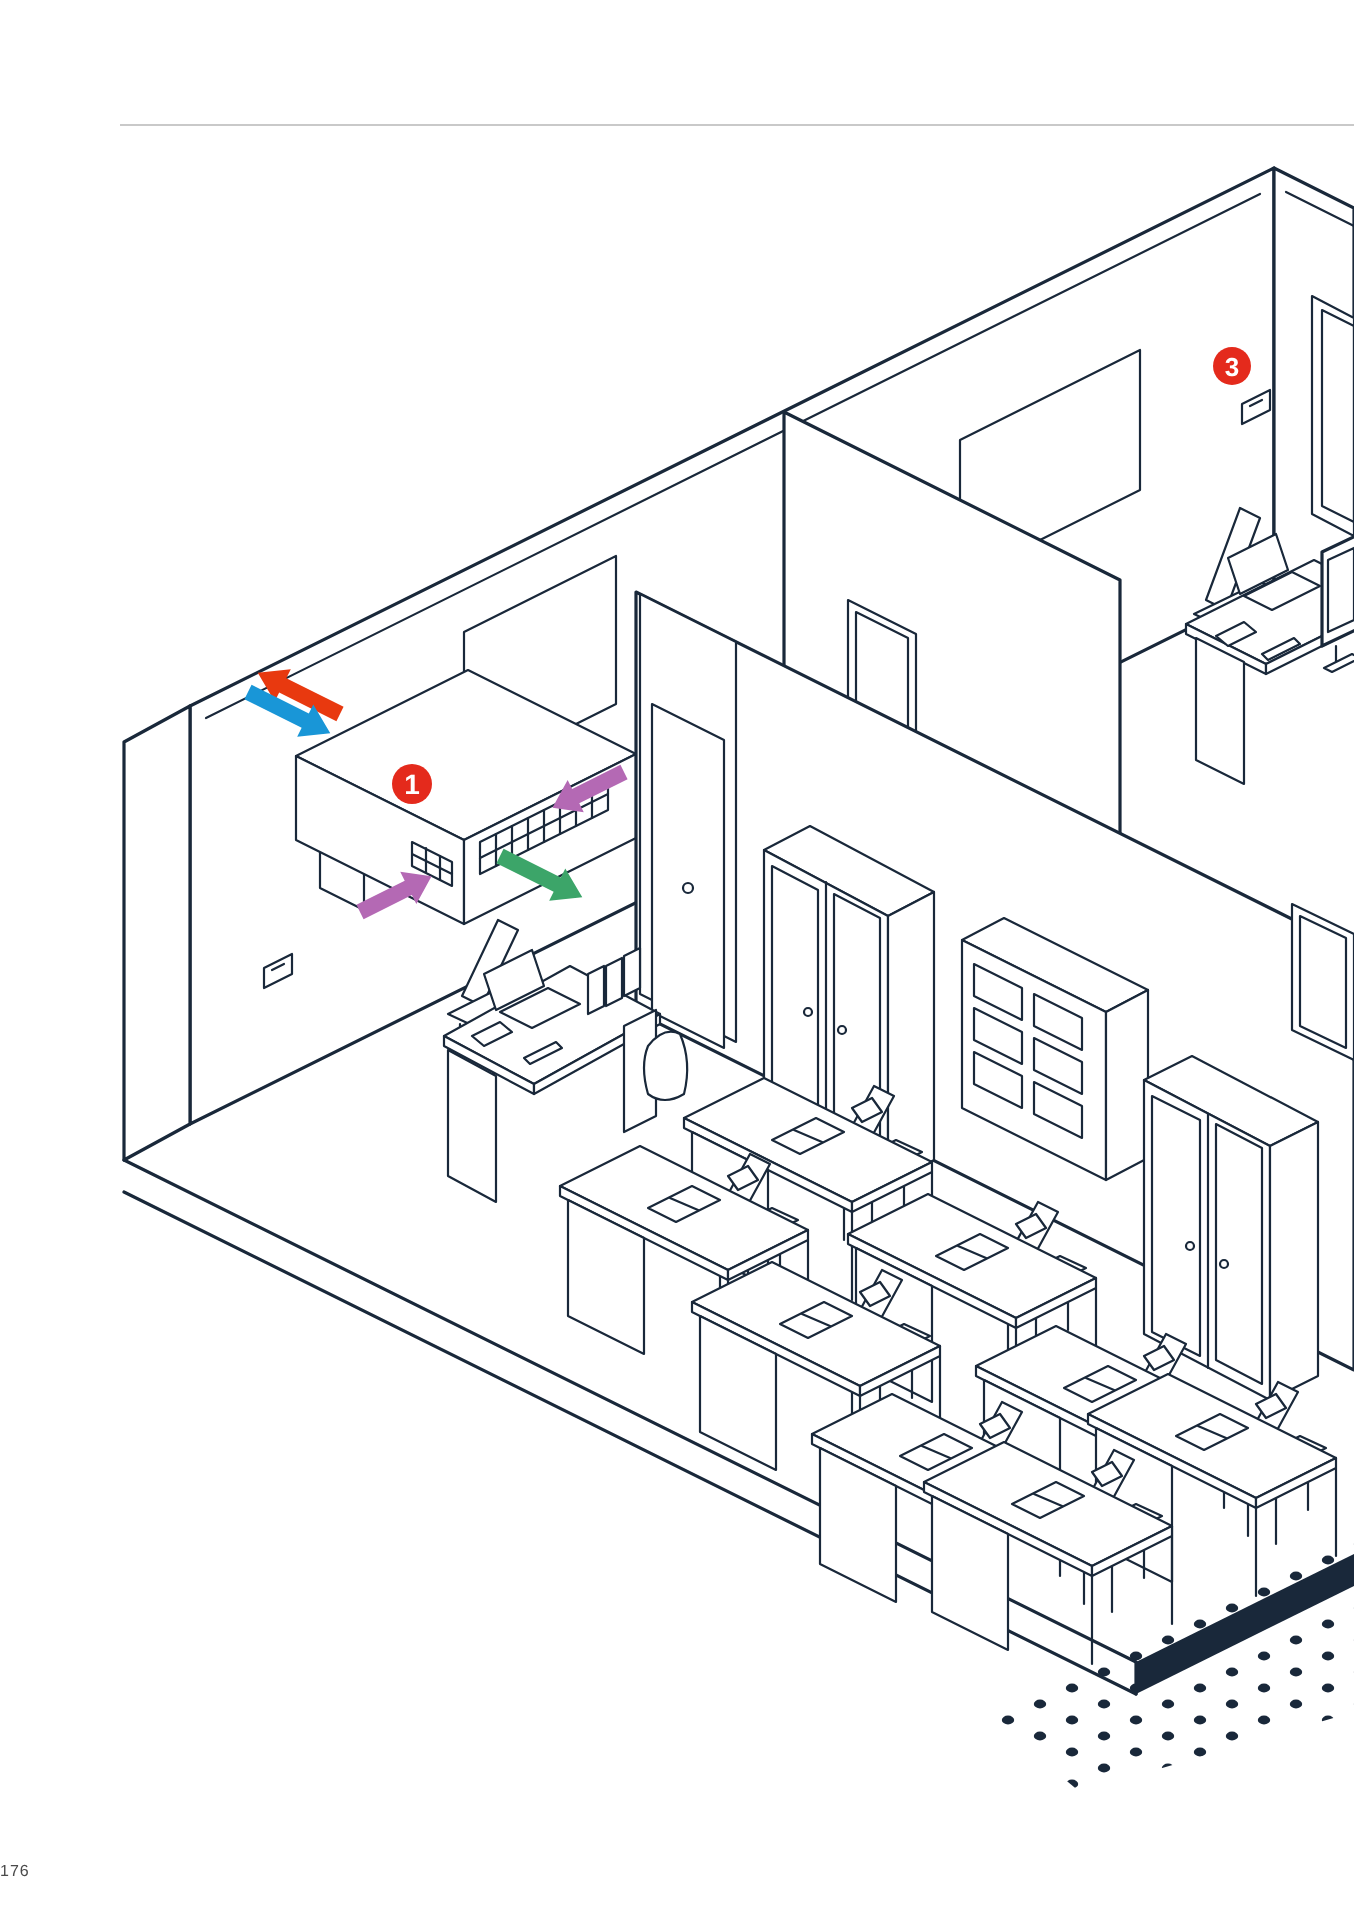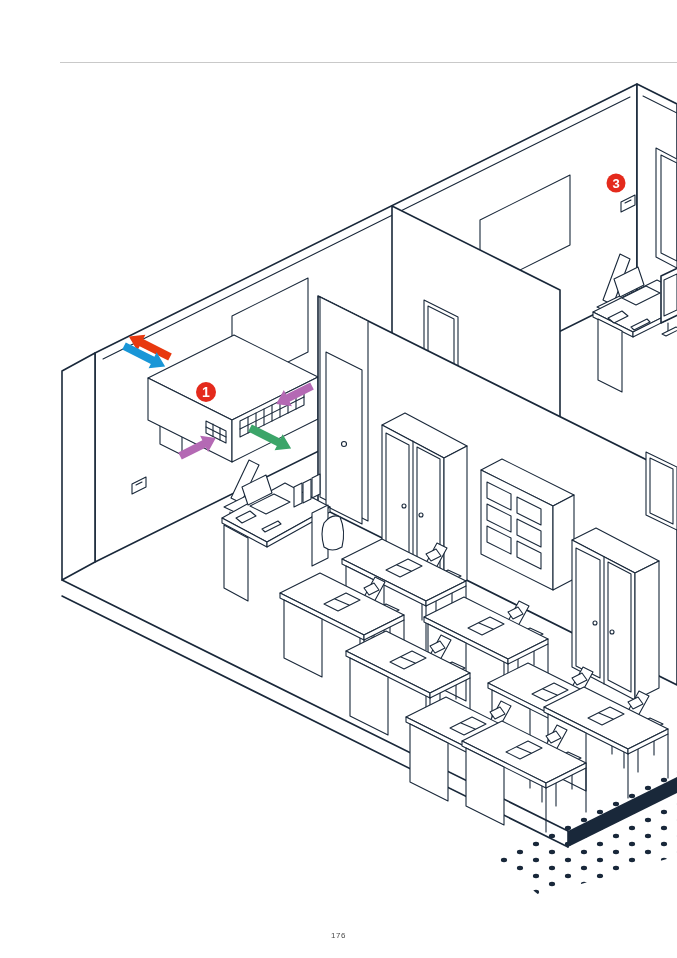--- a/index.html
+++ b/index.html
@@ -1,20 +1,20 @@
 <!DOCTYPE html>
 <html><head>
 <meta charset="utf-8">
 <style>
   :root{ --line:#19283a; }
   html,body{margin:0;padding:0;background:#fff;}
   .page{position:relative;width:677px;height:958px;background:#fff;overflow:hidden;
         font-family:"Liberation Sans",sans-serif;}
   .top-rule{position:absolute;left:60px;right:0;top:62px;height:1px;background:#c9c9c9;}
-  .page-number{position:absolute;left:0;right:0;top:931px;text-align:center;
+  .page-number{position:absolute;left:0;right:0;top:931px;text-align:left;
         font-size:8px;letter-spacing:0.5px;color:#4a4a4a;}
   svg{position:absolute;left:0;top:0;}
   .ln{fill:none;stroke:var(--line);stroke-width:1.1;stroke-linejoin:round;stroke-linecap:round;}
   .wh{fill:#ffffff;stroke:var(--line);stroke-width:1.1;stroke-linejoin:round;stroke-linecap:round;}
   .thick{stroke-width:1.6;}
   .marker-num{font-family:"Liberation Sans",sans-serif;font-weight:bold;fill:#fff;
         text-anchor:middle;}
 </style>
 </head>
 <body>

